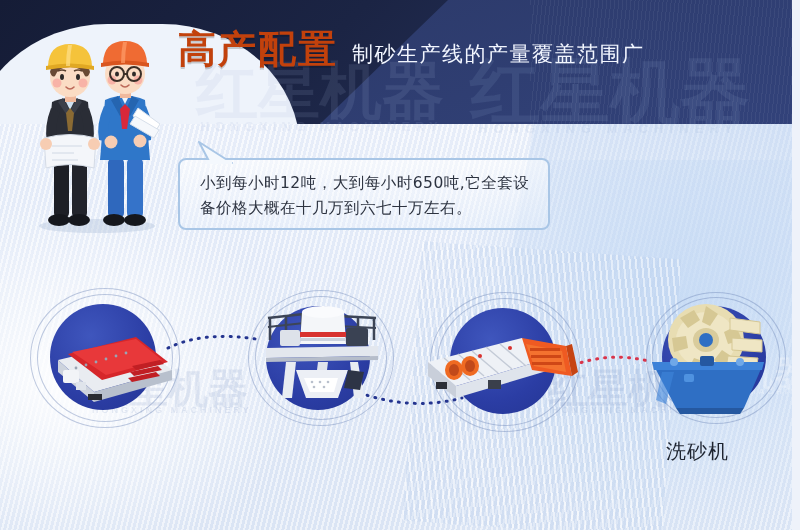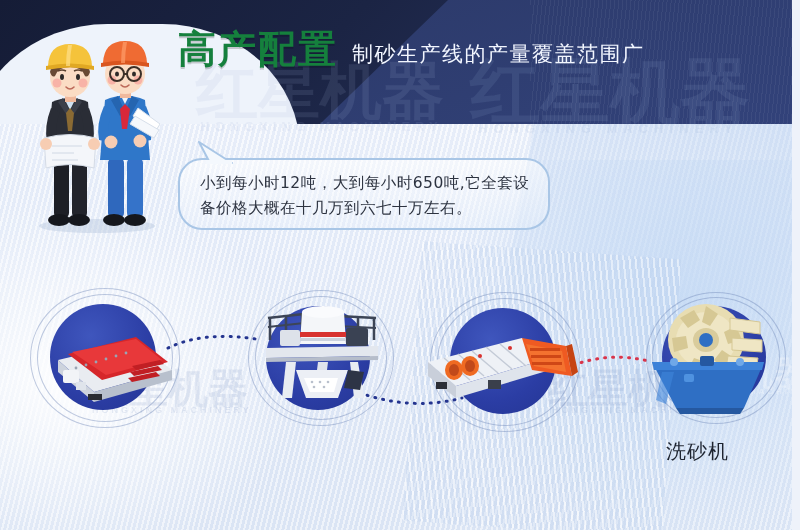--- a/index.html
+++ b/index.html
@@ -36,21 +36,21 @@
     background:linear-gradient(150deg,#26325c 0%,#2d3b6b 55%,#364craw 100%);
     clip-path:polygon(56% 0,100% 0,100% 100%,40% 100%);
     background-image:linear-gradient(160deg,#2a3764 0%,#32427a 100%);}
   .hdr-c{position:absolute;right:0;top:0;width:270px;height:124px;
     background-image:repeating-linear-gradient(96deg,rgba(255,255,255,.055) 0 1px,rgba(255,255,255,0) 1px 4px);}
   .hdr-curve{position:absolute;left:-30px;bottom:-150px;width:330px;height:250px;
     background:#eef3fb;border-radius:50%/60%;
     box-shadow:0 0 0 0 rgba(0,0,0,0);}
 
   .title-wrap{position:absolute;left:178px;top:30px;display:flex;align-items:flex-end;gap:14px;z-index:6;}
-  .title-main{font-size:38px;font-weight:bold;color:#15803d;letter-spacing:2px;
+  .title-main{font-size:38px;font-weight:bold;color:#c2410c;letter-spacing:2px;
     line-height:1;text-shadow:0 2px 0 rgba(0,0,0,.18);
     font-family:"DejaVu Sans","Liberation Sans",sans-serif;}
   .title-sub{font-size:21px;color:#f2f6ff;letter-spacing:1.5px;line-height:1;
     padding-bottom:3px;font-family:"DejaVu Sans","Liberation Sans",sans-serif;}
 
   
   .wm{position:absolute;font-weight:bold;color:rgba(118,140,180,.16);
     pointer-events:none;user-select:none;line-height:1;white-space:nowrap;}
   .wm-top{left:196px;top:60px;font-size:62px;z-index:4;color:rgba(160,180,215,.13);}
   .wm-top-en{left:200px;top:120px;font-size:13px;letter-spacing:5px;z-index:4;color:rgba(160,180,215,.13);}
@@ -61,21 +61,21 @@
   .wm-c3{left:548px;top:368px;font-size:40px;color:rgba(120,145,190,.16);}
   .wm-c3-en{left:552px;top:406px;font-size:9px;letter-spacing:3px;color:rgba(120,145,190,.16);}
   .wm-c4{left:672px;top:356px;font-size:34px;color:rgba(255,255,255,.30);}
   .wm-c4-en{left:676px;top:388px;font-size:8px;letter-spacing:3px;color:rgba(255,255,255,.30);}
 
   
   .people{position:absolute;left:22px;top:28px;width:150px;height:205px;z-index:7;}
 
   
   .bubble{position:absolute;left:178px;top:158px;width:372px;height:72px;
-    border:2px solid #a9c6e6;border-radius:24px;
+    border:2px solid #a9c6e6;border-radius:8px;
     background:linear-gradient(180deg,rgba(255,255,255,.55),rgba(236,243,252,.35));
     box-sizing:border-box;z-index:8;}
   .bubble-text{position:absolute;left:20px;top:11px;width:340px;
     font-size:15.5px;line-height:25px;color:#2d3340;letter-spacing:.5px;
     font-family:"DejaVu Sans","Liberation Sans",sans-serif;}
   .bubble-tail{position:absolute;left:196px;top:140px;width:38px;height:24px;z-index:9;}
 
   
   .node{position:absolute;z-index:7;}
   .ring-outer{position:absolute;border-radius:50%;border:1px solid rgba(108,132,182,.42);}

